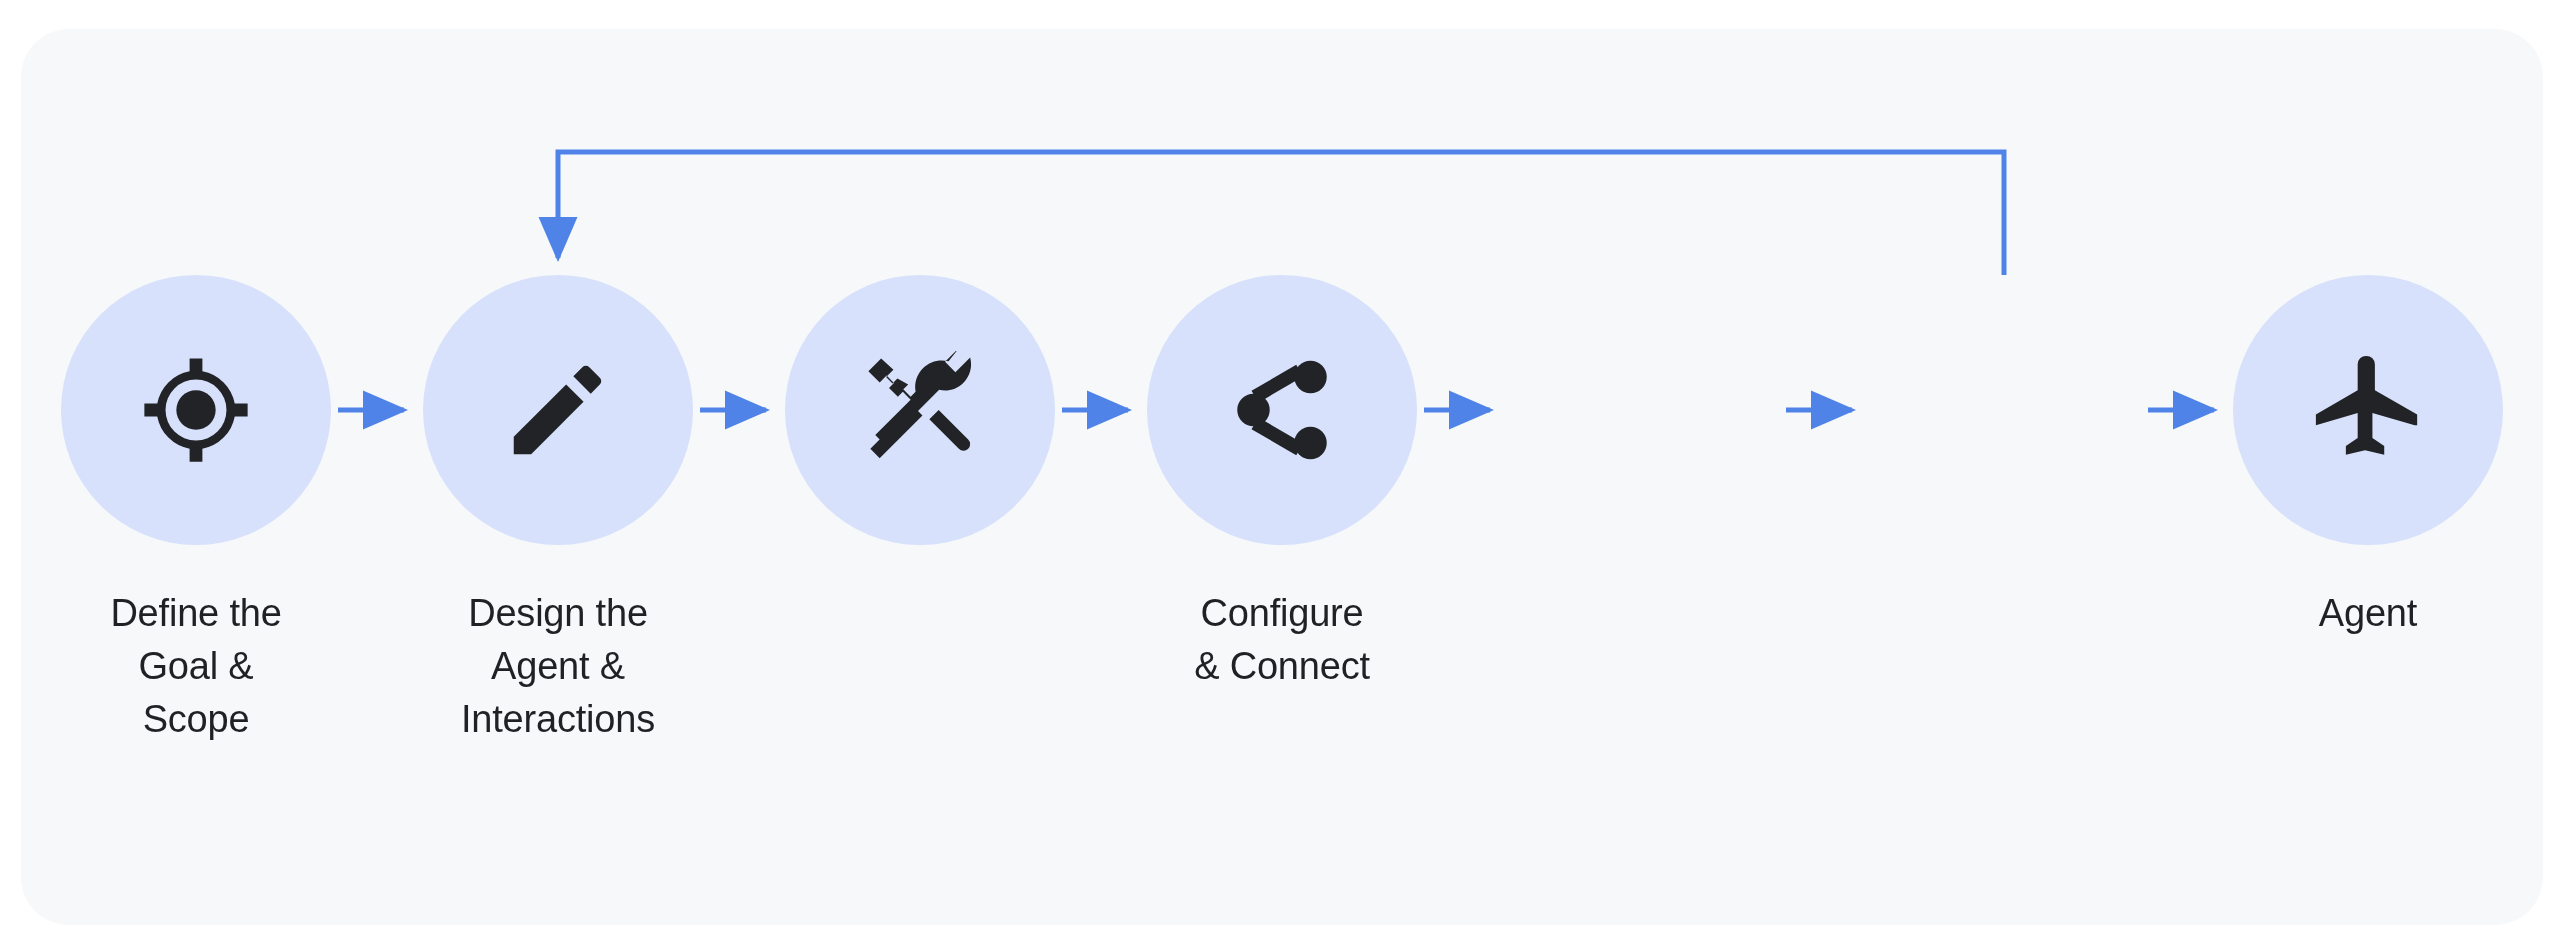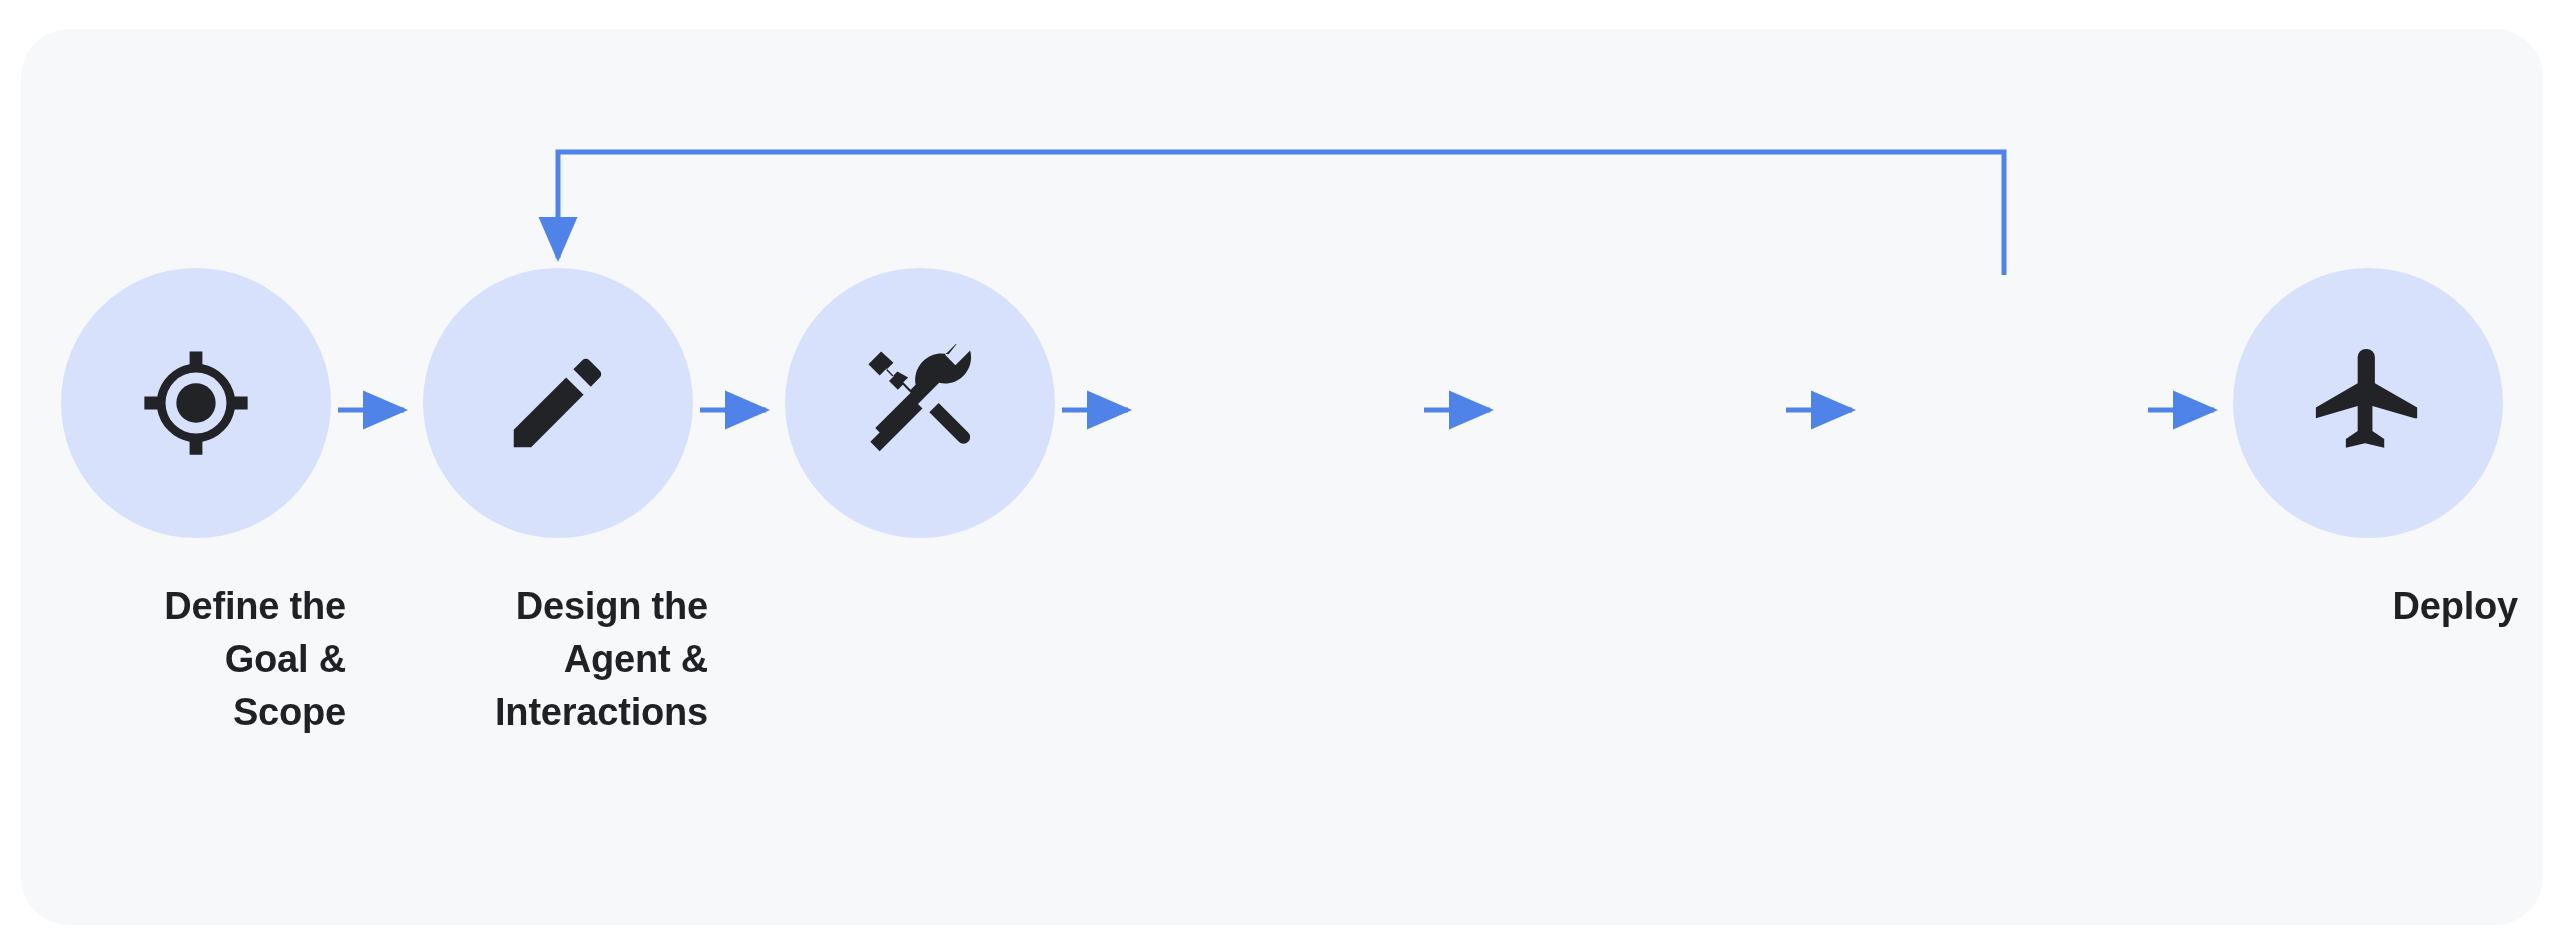--- a/index.html
+++ b/index.html
@@ -45,25 +45,24 @@
   #steps {
     position: absolute;
     left: 0;
     top: 0;
     width: 2566px;
     height: 952px;
   }
 
   .step {
     position: absolute;
-    top: 268px;
+    top: 275px;
     width: 300px;
     margin-left: -150px;
-    text-align: right;
-    font-weight: bold;
+    text-align: center;
   }
 
   .step-circle {
     width: 270px;
     height: 270px;
     margin: 0 auto;
     border-radius: 50%;
     background: #d7e1fb;
     display: flex;
     align-items: center;
@@ -156,28 +155,43 @@
         <span class="step-icon">
           <svg viewBox="0 0 24 24" xmlns="http://www.w3.org/2000/svg">
             <path d="M1.5 20.1L10.2 11.4l1.9 1.9-8.7 8.7-1.9-1.9z" transform="translate(0.4,-0.2)"></path>
             <path d="M17.8 2.1c-1.8-.5-3.8 0-5.2 1.4-1.3 1.3-1.8 3.1-1.5 4.8l-1 1-1.5-1.5 1-1L7.4 5.6l-1 1-1.3-1.3 1.5-1.5L4.1 1.5 1.5 4.1l2.3 2.3L5.2 5l1.5 1.5-1 1 1.8 1.8 1-1 1.6 1.6-7.2 7.2 1.9 1.9 11.1-11.1c1.7.4 3.6-.1 4.9-1.4 1.4-1.4 1.9-3.4 1.4-5.2l-3 3-2.1-2.1 3-3z"></path>
             <path d="M14.2 13.3l1.9-1.9 6 6a1.35 1.35 0 0 1 0 1.9l0 0a1.35 1.35 0 0 1-1.9 0l-6-6z" transform="translate(-0.3,0.6)"></path>
           </svg>
         </span>
       </div>
     </div>
 
+    <div class="step" style="left:1282px">
+      <div class="step-circle">
+        <span class="step-icon">
+          <svg viewBox="0 0 24 24" xmlns="http://www.w3.org/2000/svg">
+            <path d="M7.2 13.5l9.1 5.3-1.4 2.4-9.1-5.3z"></path>
+            <path d="M14.9 2.8l1.4 2.4-9.1 5.3-1.4-2.4z"></path>
+            <circle cx="6.2" cy="12" r="3.3"></circle>
+            <circle cx="17.8" cy="5.3" r="3.3"></circle>
+            <circle cx="17.8" cy="18.7" r="3.3"></circle>
+          </svg>
+        </span>
+      </div>
+      <div class="step-label">Configure
+&amp; Connect</div>
+    </div>
 
 
 
     <div class="step" style="left:2368px">
       <div class="step-circle">
         <span class="step-icon">
           <svg viewBox="0 0 24 24" xmlns="http://www.w3.org/2000/svg">
             <path d="M22 15.1v-2.2l-8.6-4.9V2.7A1.7 1.7 0 0 0 11.7 1h-.1a1.7 1.7 0 0 0-1.7 1.7V8L1.4 12.9v2.2l8.5-2.5v5.1l-2.4 1.6v1.8l3.9-.9 3.9.9v-1.8l-2.4-1.6v-5.1l8.6 2.5z"></path>
           </svg>
         </span>
       </div>
-      <div class="step-label">Deploy</div>
+      <div class="step-label">Agent</div>
     </div>
 
   </div>
 </div>
 
 </body></html>

